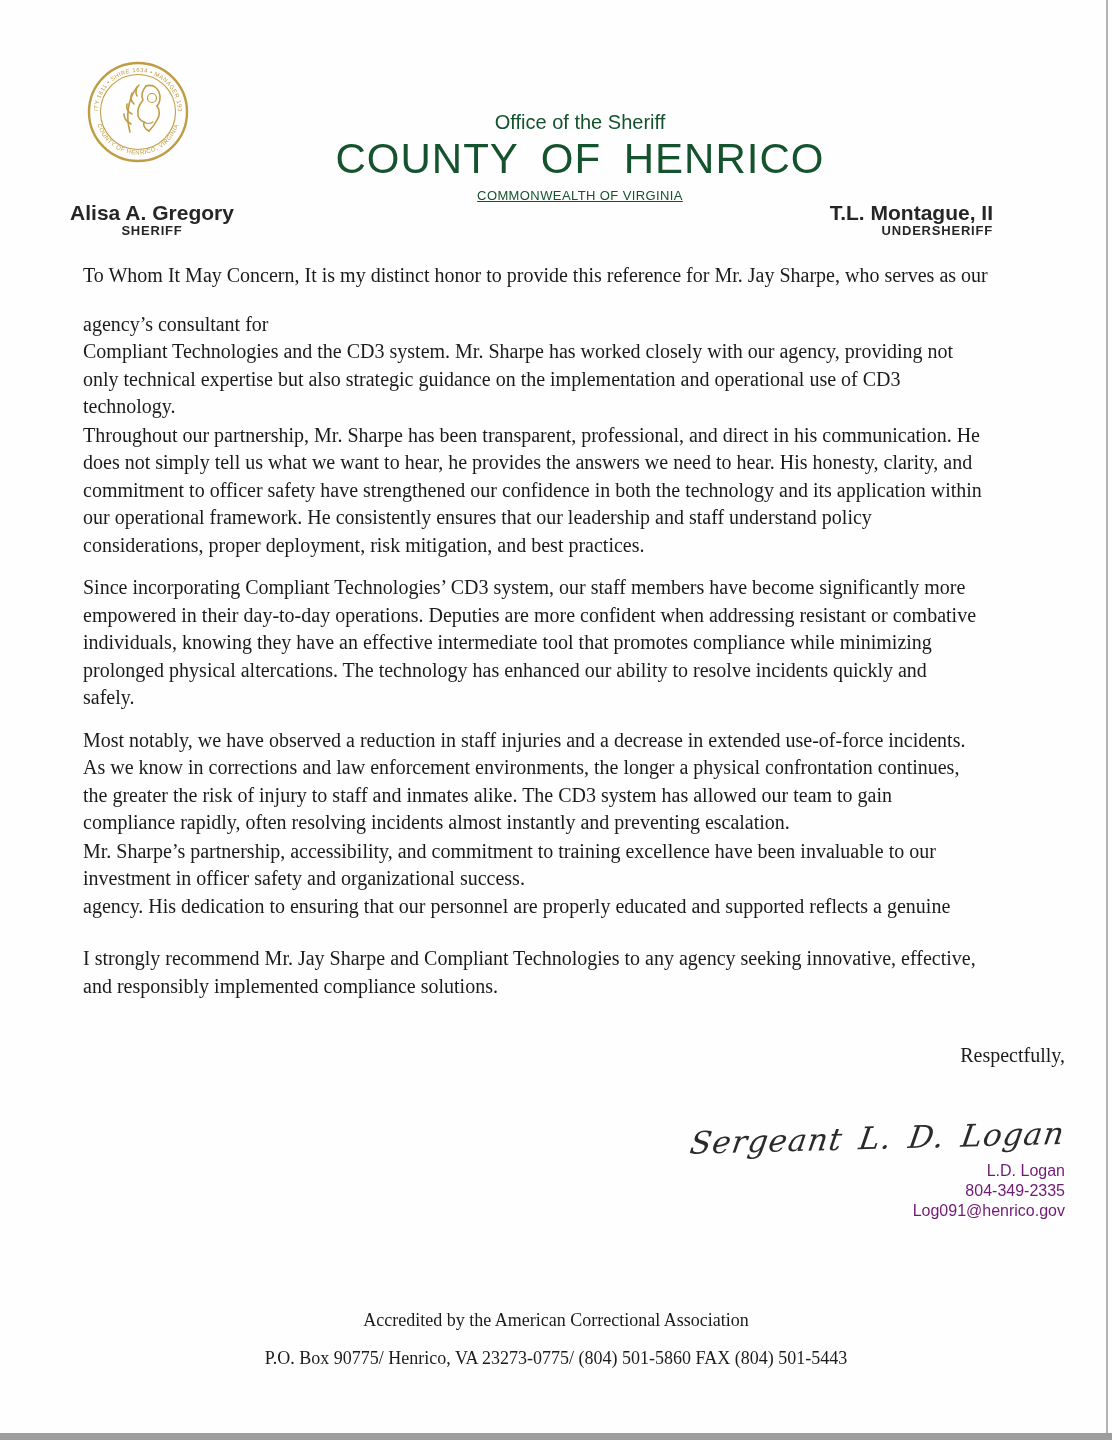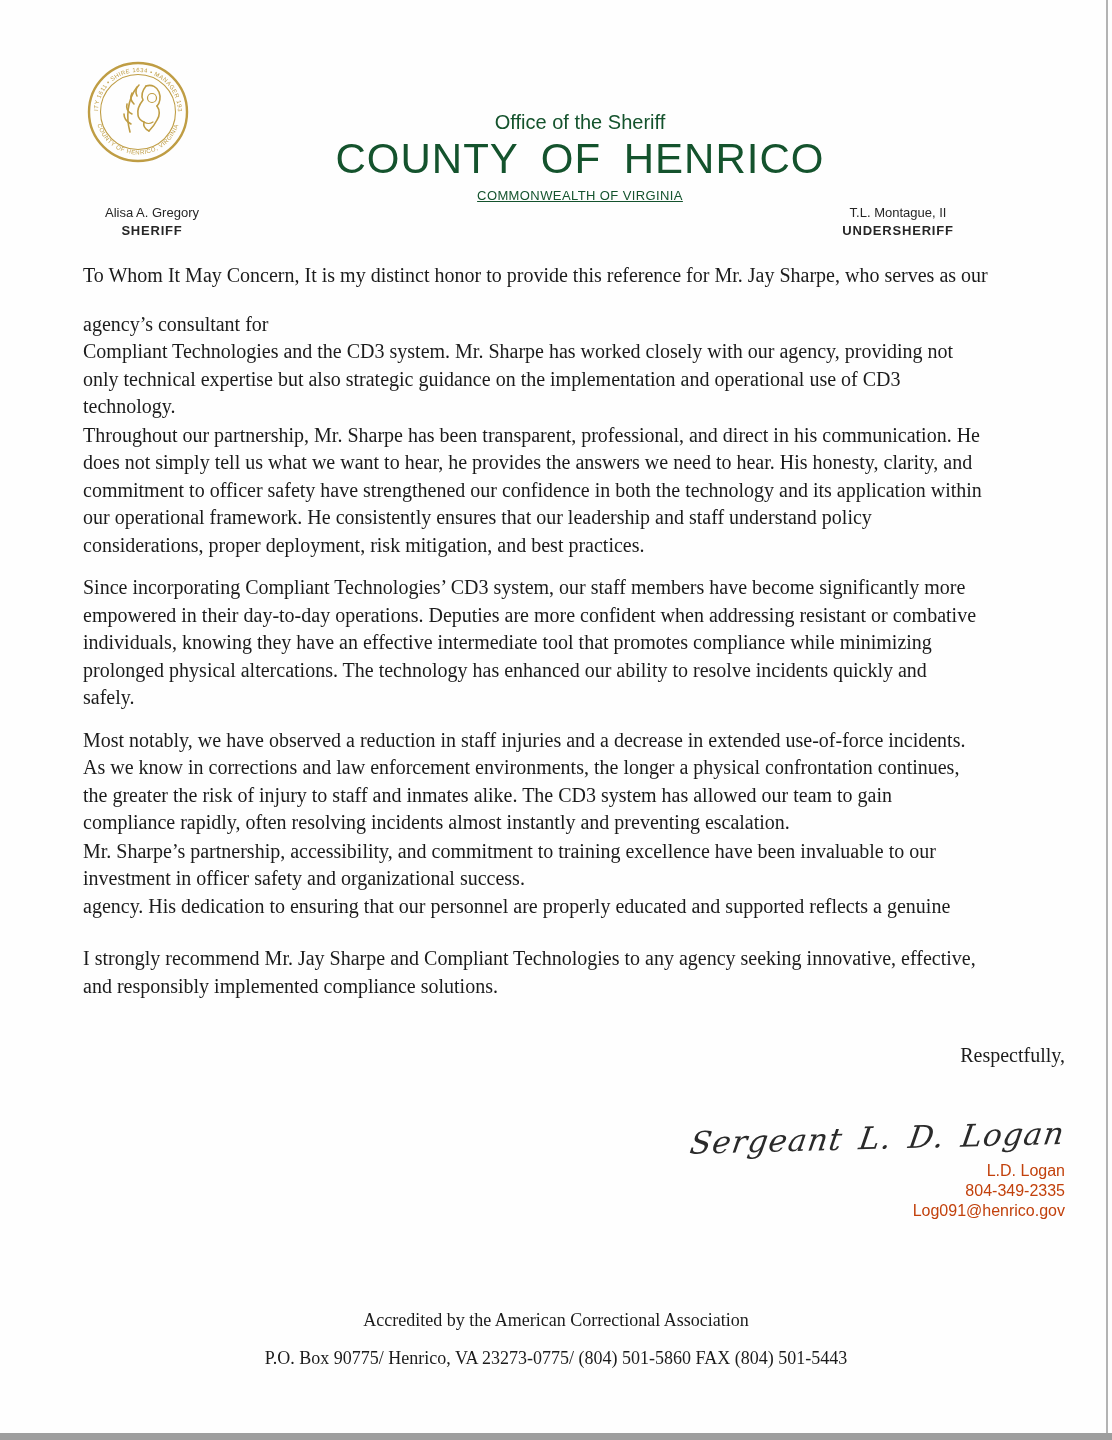--- a/index.html
+++ b/index.html
@@ -19,22 +19,22 @@
   
   .seal{position:absolute;left:86px;top:60px;width:104px;height:104px;}
   .header-center{position:absolute;left:290px;top:110px;width:580px;text-align:center;
     font-family:"Liberation Sans", sans-serif;color:#14532d;}
   .office-line{font-size:20px;line-height:24px;}
   .county-line{font-size:42px;line-height:46px;margin-top:2px;word-spacing:10px;letter-spacing:1px;font-weight:400;}
   .commonwealth-line{font-size:13px;line-height:20px;margin-top:4px;letter-spacing:.4px;text-decoration:underline;}
   .name-block{position:absolute;width:190px;text-align:center;
     font-family:"Liberation Sans", sans-serif;color:#262626;}
   .name-block.left{left:57px;top:203px;}
-  .name-block.right{left:803px;top:203px;}
-  .person-name{font-size:13px;line-height:19px;font-weight:400;}
+  .name-block.right{left:803px;top:203px;text-align:right;}
+  .person-name{font-size:21px;line-height:19px;font-weight:700;}
   .person-title{font-size:13px;line-height:16px;letter-spacing:.8px;font-weight:600;margin-top:1px;}
 
   
   .letter-body{position:absolute;left:83px;top:262px;width:1012px;}
   .para .line{font-size:20px;line-height:27.5px;white-space:nowrap;}
   .para-0{margin-bottom:21px}
   .para-1{margin-bottom:0}
   .para-2{margin-bottom:1px}
   .para-3{margin-bottom:15px}
   .para-4{margin-bottom:15px}
@@ -49,21 +49,21 @@
     margin-top:48px;
     font-family:"DejaVu Serif", serif;
     font-style:italic;
     font-size:31px;
     color:#2a2a2a;
     letter-spacing:1px;
     word-spacing:6px;
     transform:skewX(-10deg) rotate(-1.5deg);
     transform-origin:right center;
   }
-  .signer-block{margin-top:10px;font-family:"Liberation Sans", sans-serif;font-size:16px;line-height:20px;color:#c2410c;}
+  .signer-block{margin-top:10px;font-family:"Liberation Sans", sans-serif;font-size:16px;line-height:20px;color:#701a75;}
 
   
   .footer{position:absolute;left:30px;width:1052px;top:1283px;text-align:center;margin-top:27px;}
   .footer-accreditation{font-size:18px;}
   .footer-address{font-size:18px;margin-top:17px;}
 </style>
 </head>
 <body>
 
 <div class="page">

